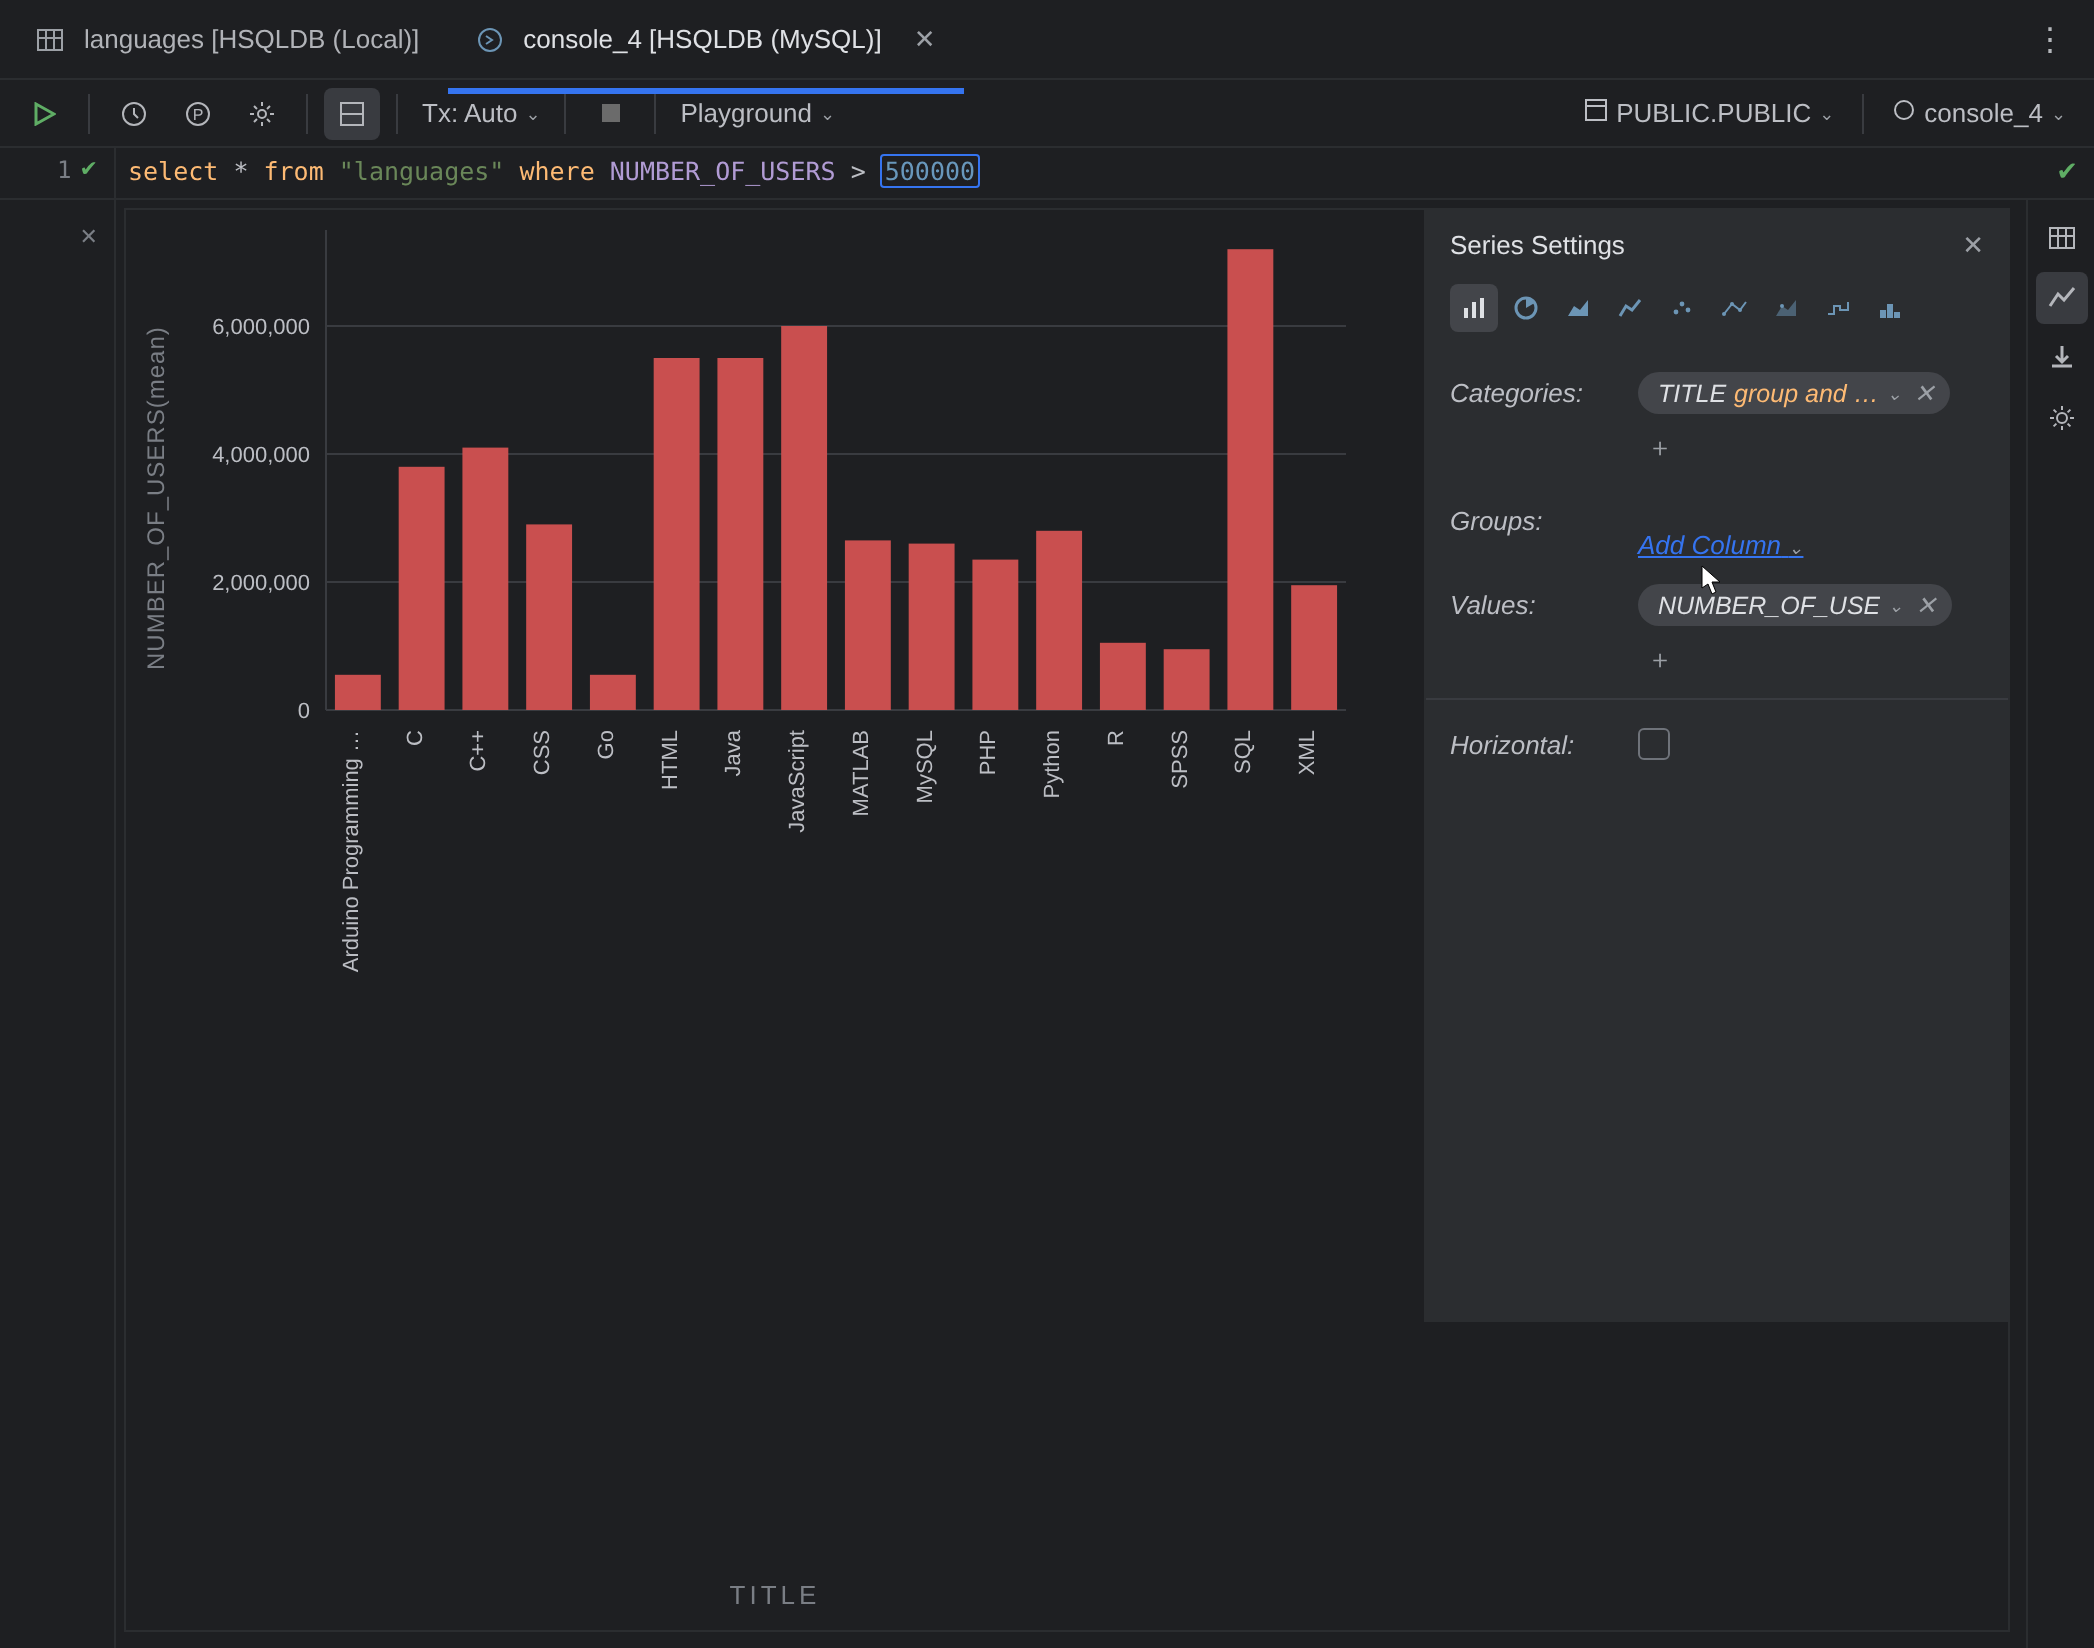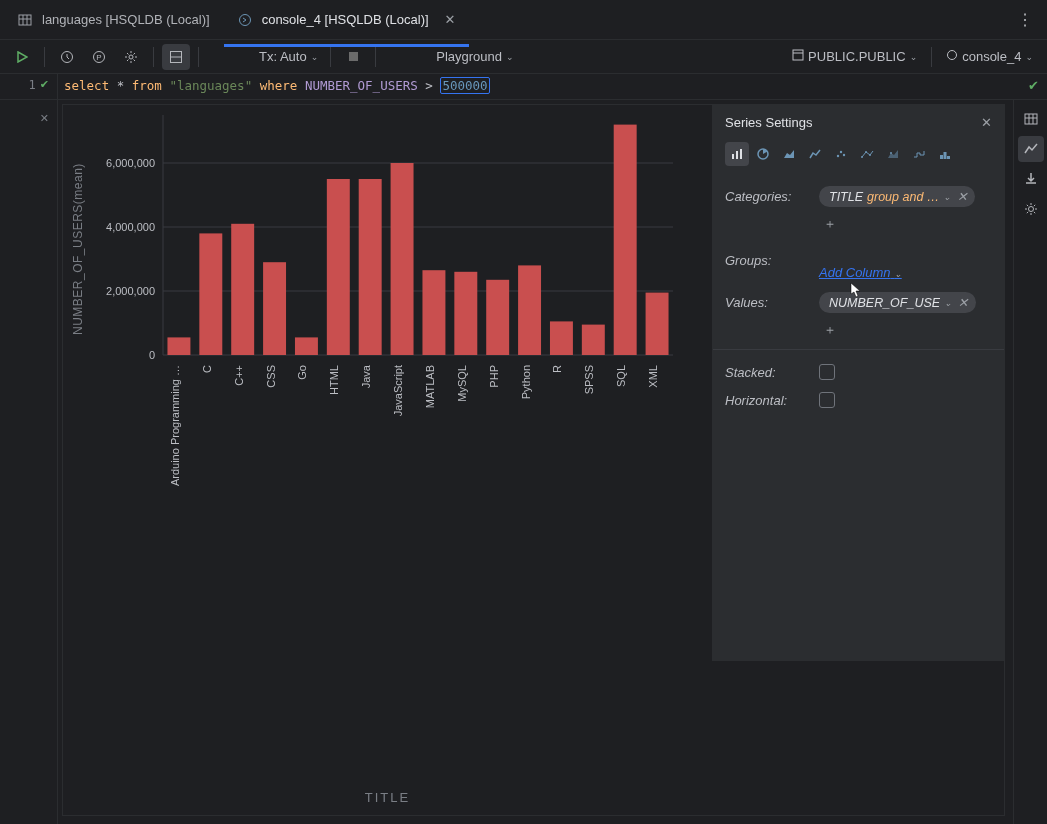--- a/index.html
+++ b/index.html
@@ -41,21 +41,21 @@
     display: flex; align-items: center;
     height: 34px;
     border-bottom: 1px solid #2b2d30;
     padding: 0 8px; gap: 4px;
   }
   .tb-btn { width: 28px; height: 26px; display:flex;align-items:center;justify-content:center; color:#b4b6bb; border-radius:4px; cursor:pointer; }
   .tb-btn.active { background:#393b40; }
   .tb-btn.run { color:#5fad65; }
   .tb-btn.stop { color:#6b6b6b; }
   .tb-sep { width:1px; height:20px; background:#393b40; margin:0 4px; }
-  .tb-label { color:#bcbec4; padding:0 4px; cursor:pointer; display:flex; align-items:center; gap:4px;margin-left:48px;}
+  .tb-label { color:#bcbec4; padding:0 4px; cursor:pointer; display:flex; align-items:center; gap:4px;}
   .toolbar-flex { flex:1; }
   .schema-selector { display:flex; align-items:center; gap:4px; color:#bcbec4; cursor:pointer; padding:0 6px;}
   .schema-selector .db-icon{color:#bcbec4;}
   .chev { font-size:9px; color:#9ca0a6; }
 
   
   .editor-row {
     display:flex; height:26px; align-items:stretch;
     border-bottom:1px solid #2b2d30;
     position:relative;
@@ -175,21 +175,21 @@
     </span>
     <span>languages [HSQLDB (Local)]</span>
   </div>
   <div class="tab active">
     <span class="tab-icon">
       <svg viewBox="0 0 14 14">
           <circle cx="7" cy="7" r="5.5" fill="none" stroke="#6c95b5"></circle>
           <path d="M5 5 L8 7 L5 9" fill="none" stroke="#6c95b5"></path>
         </svg>
     </span>
-    <span>console_4 [HSQLDB (Local)]</span>
+    <span>console_4 [HSQLDB (MySQL)]</span>
     <span class="tab-close">✕</span>
   </div>
   <div class="tabbar-spacer"></div>
   <div class="more-icon">⋮</div>
 </div>
 
 <div class="toolbar">
   <div class="tb-btn run">
       <svg width="12" height="12" viewBox="0 0 12 12">
         <path d="M2 1 L11 6 L2 11 Z" fill="none" stroke="currentColor" stroke-width="1.5"></path>
@@ -406,24 +406,20 @@
           <span class="strong faint" style="color:#dfe1e5;">NUMBER_OF_USE</span>
           <span class="chev">⌄</span>
           <span class="chip-x">✕</span>
         </span>
       </div>
       <div class="add-plus">＋</div>
 
       <div class="panel-divider"></div>
 
       <div class="form-row">
-        <span class="form-label" style="width:86px">Stacked:</span>
-        <span class="checkbox"></span>
-      </div>
-      <div class="form-row">
         <span class="form-label" style="width:86px">Horizontal:</span>
         <span class="checkbox"></span>
       </div>
 
       <div style="flex:1"></div>
     </div>
     <div style="position:absolute; left:0; right:0; bottom:-30px; text-align:center; width:100%;"></div>
     <div class="panel-link-bottom" style="position:absolute; right:80px; bottom:-28px;">
       
     </div>

